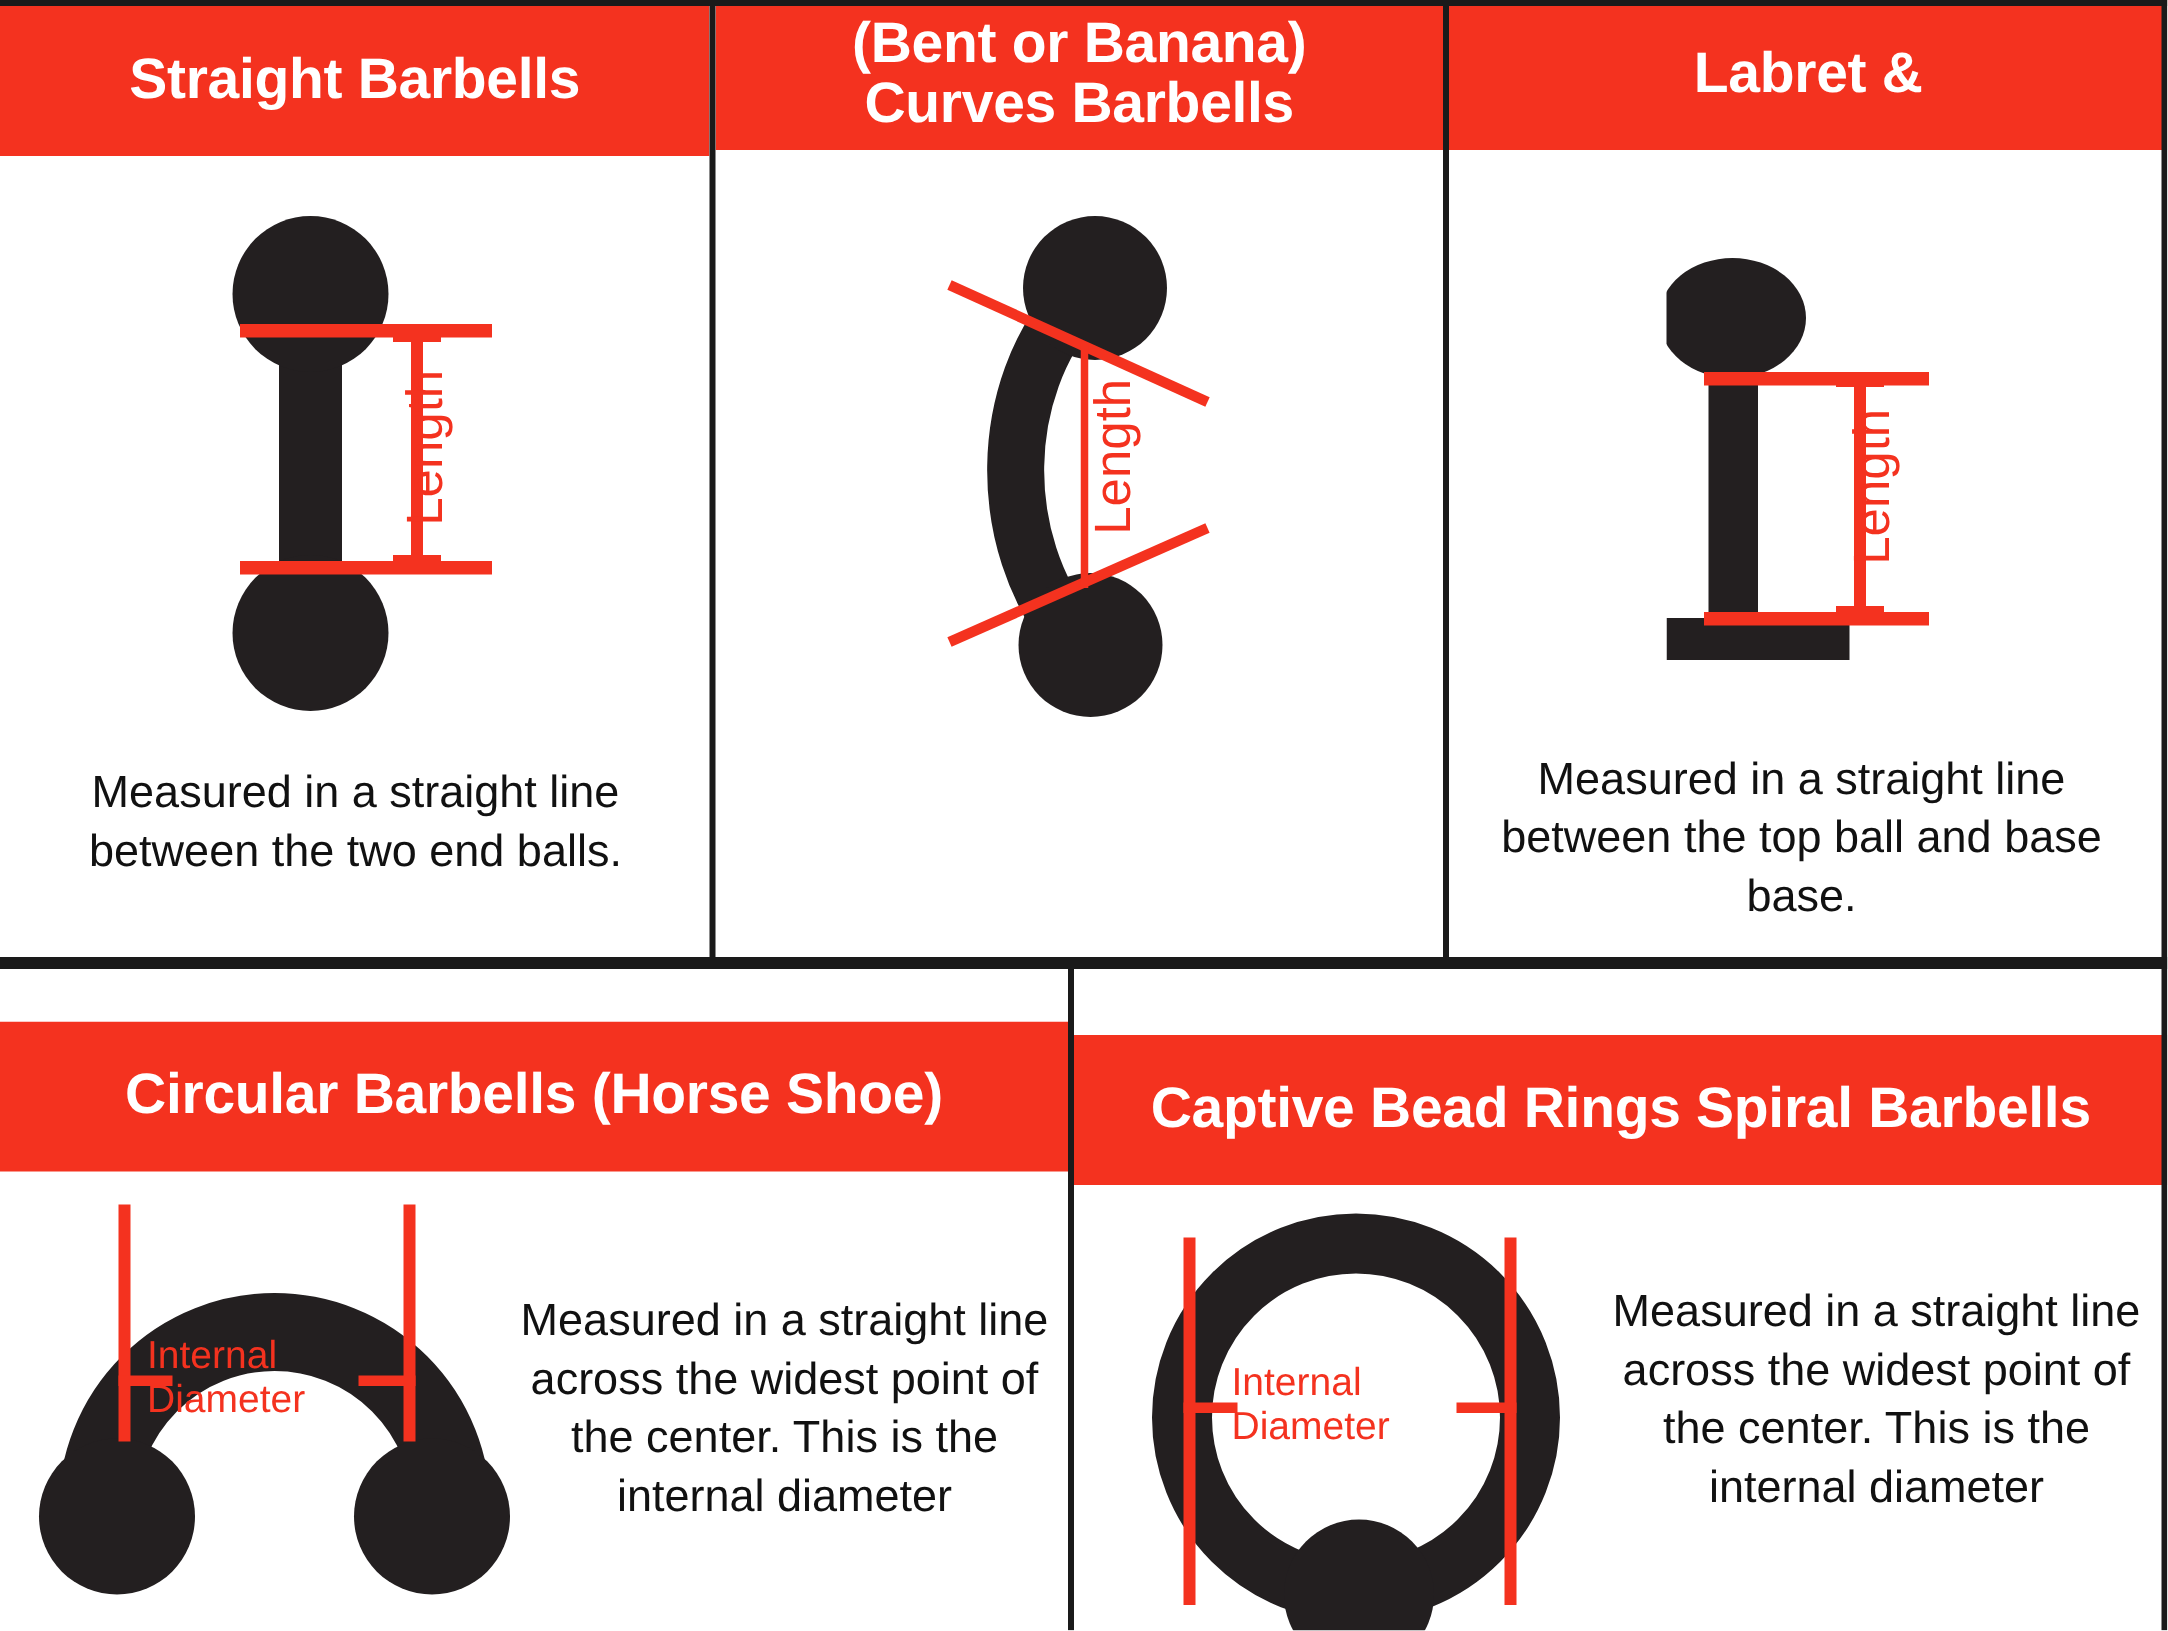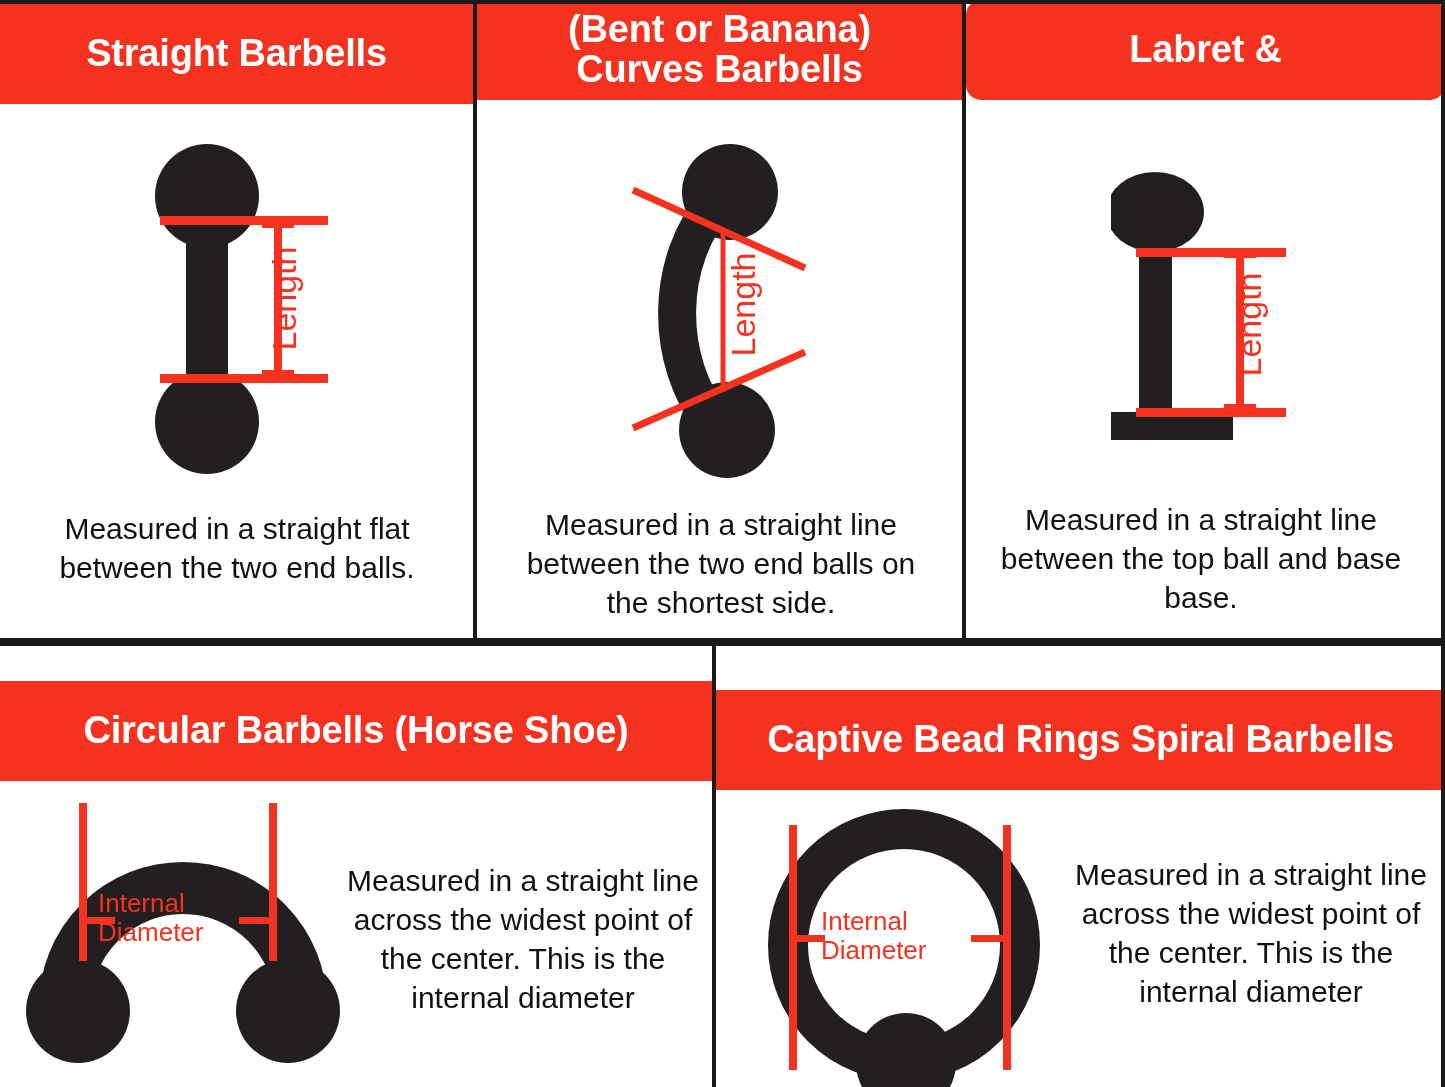--- a/index.html
+++ b/index.html
@@ -114,21 +114,21 @@
 
         <rect x="124" y="96" width="8" height="158" fill="#F4321F"></rect>
 
         <rect x="112" y="96" width="32" height="8" fill="#F4321F"></rect>
 
         <rect x="112" y="246" width="32" height="8" fill="#F4321F"></rect>
       </svg>
       <div class="rot-label vertical" style="left:74px; top:155px; width:120px; text-align:center;">Length</div>
     </div>
 
-    <div class="caption" style="left:32px; top:505px; width:410px;">Measured in a straight flat between the two end balls.</div>
+    <div class="caption" style="left:32px; top:505px; width:410px;">Measured in a straight line between the two end balls.</div>
   </div>
 
   <div class="panel" style="left:477px; top:0px; width:485px; height:638px;">
     <div class="panel-header" style="height:100px; font-size:38px; flex-direction:column;">
       <span>(Bent or Banana)</span>
       <span>Curves Barbells</span>
     </div>
 
     <div class="art" style="left:128px; top:130px; width:250px; height:360px;">
       <svg width="250" height="360" viewBox="0 0 250 360">
@@ -141,25 +141,24 @@
 
         <line x1="28" y1="60" x2="200" y2="138" stroke="#F4321F" stroke-width="7"></line>
 
         <line x1="28" y1="298" x2="200" y2="222" stroke="#F4321F" stroke-width="7"></line>
 
         <line x1="118" y1="100" x2="118" y2="262" stroke="#F4321F" stroke-width="5"></line>
       </svg>
       <div class="rot-label vertical" style="left:78px; top:155px; width:120px; text-align:center;">Length</div>
     </div>
 
-    <div class="caption" style="left:26px; top:505px; width:436px;">Measured in a straight line between the two end balls on the shortest side.</div>
   </div>
 
   <div class="panel" style="left:966px; top:0px; width:479px; height:638px;">
-    <div class="panel-header" style="height:100px; font-size:38px; flex-direction:column;border-radius:15px;">
+    <div class="panel-header" style="height:100px; font-size:38px; flex-direction:column;">
       <span>Labret &amp;</span>
     </div>
 
     <div class="art" style="left:145px; top:150px; width:250px; height:320px;">
       <svg width="250" height="320" viewBox="0 0 250 320">
 
         <rect x="28" y="80" width="33" height="190" fill="#231F20"></rect>
 
         <ellipse cx="44" cy="62" rx="49" ry="40" fill="#231F20"></ellipse>
 

